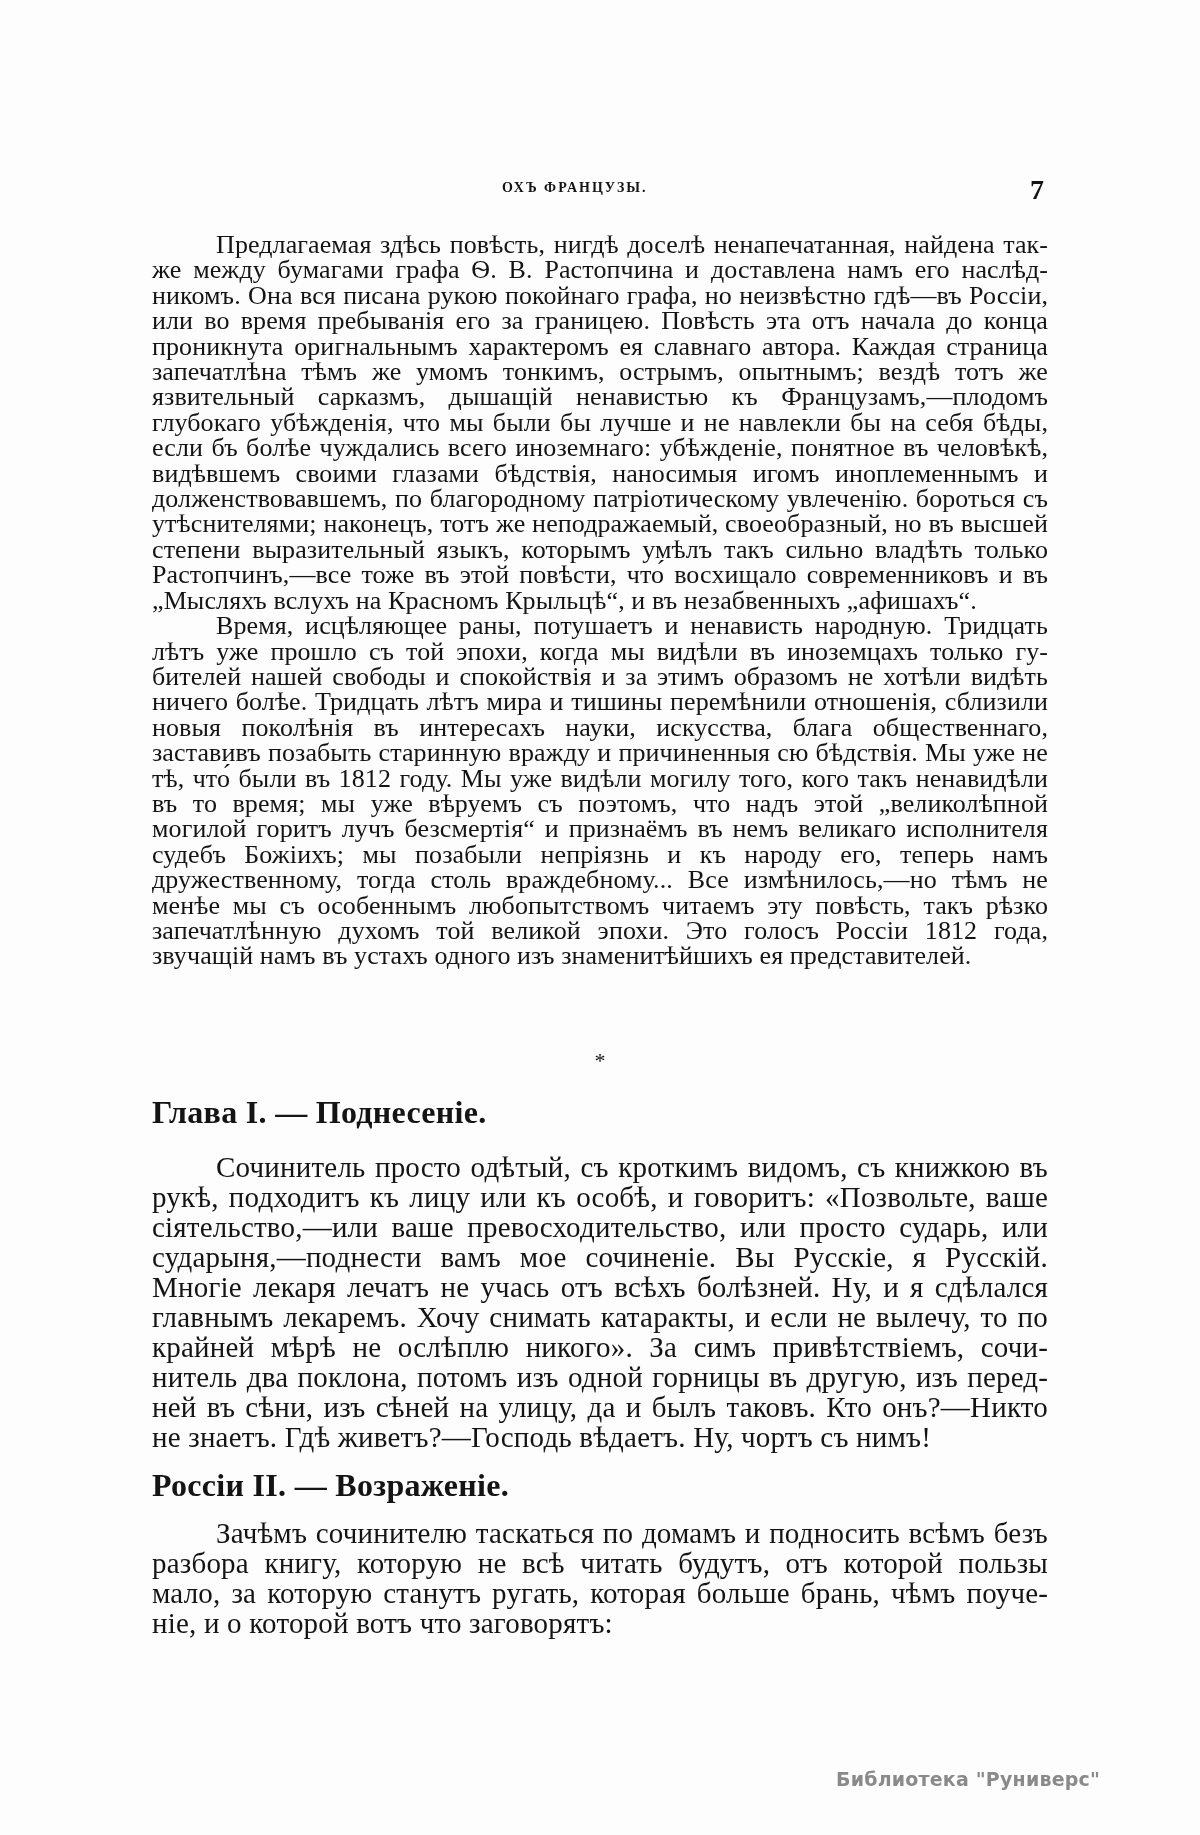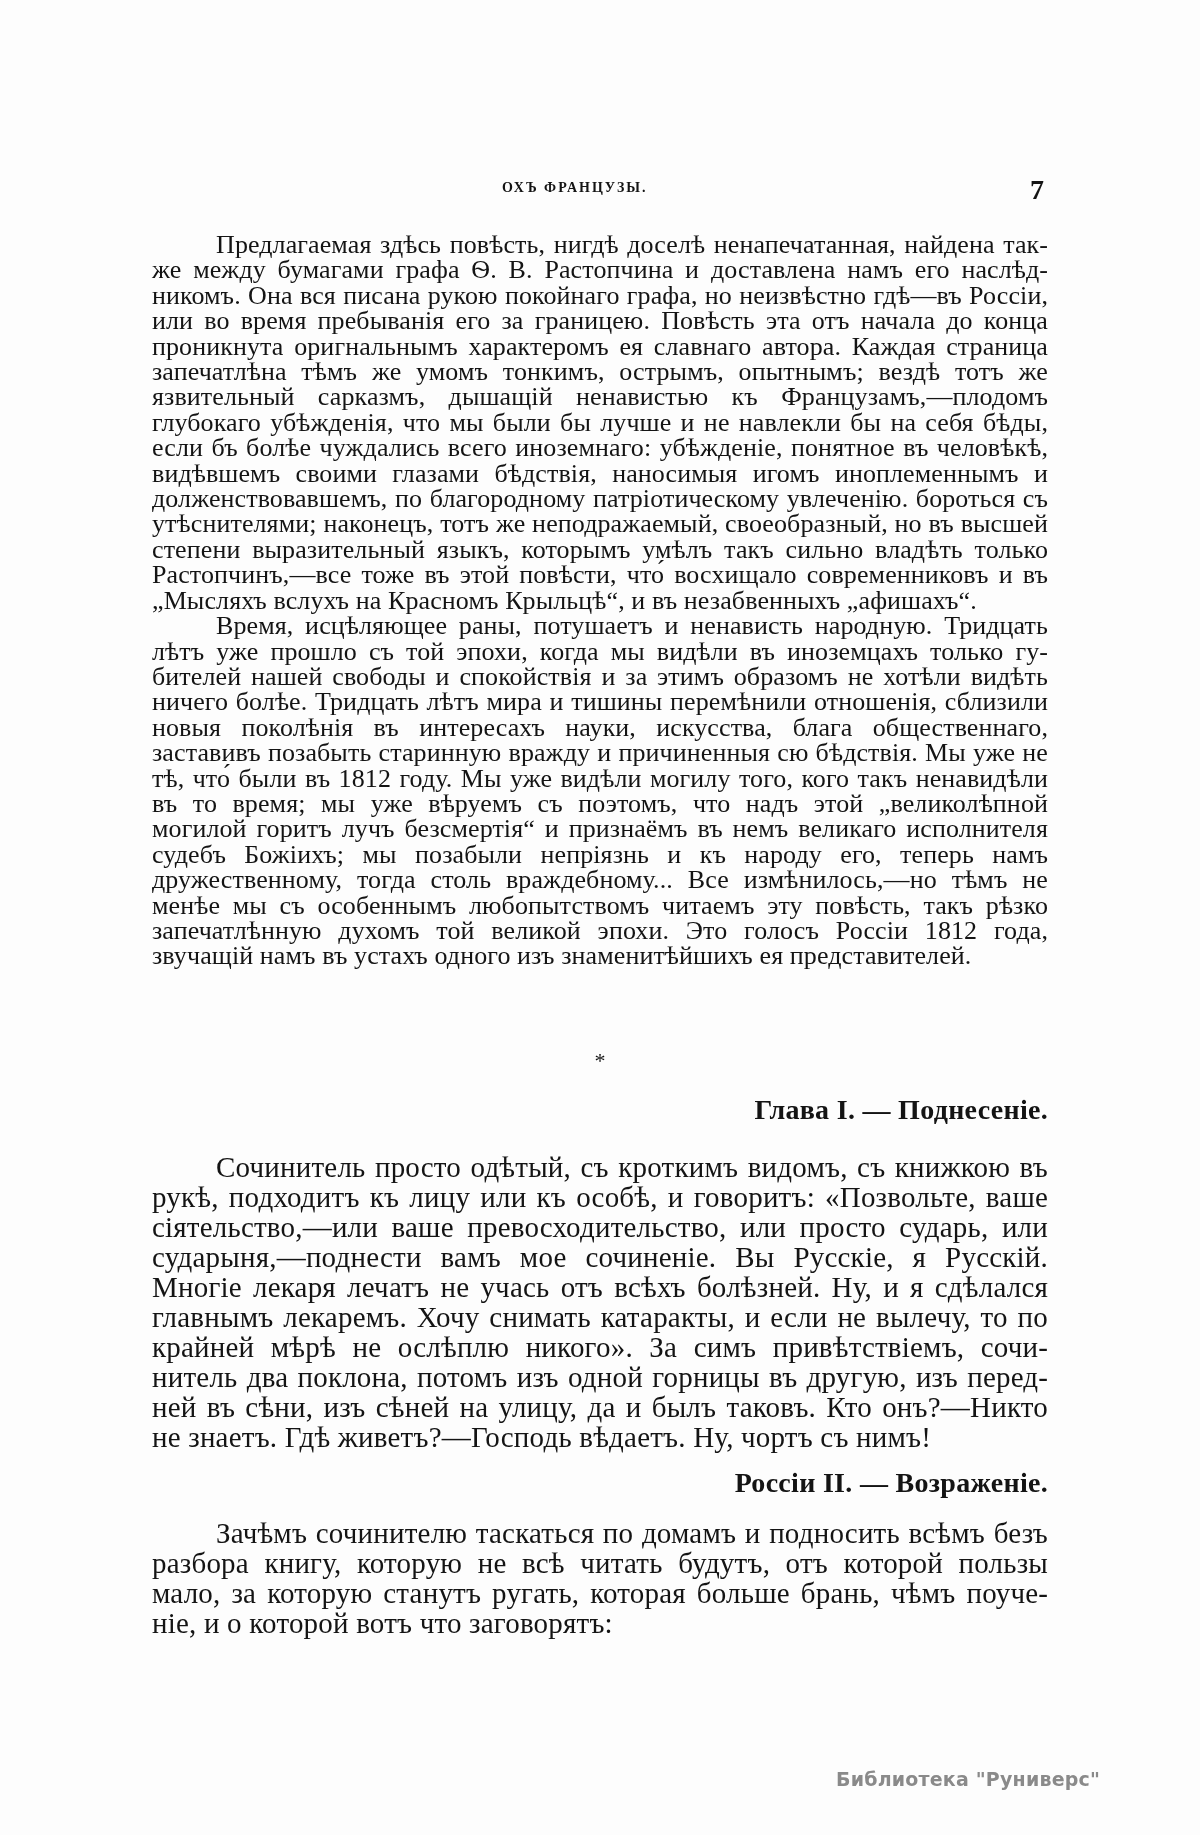--- a/index.html
+++ b/index.html
@@ -65,24 +65,24 @@
       left: 0;
       width: 896px;
       text-align: center;
       font-size: 22px;
       font-family: "Liberation Serif", serif;
     }
     .chapter-title {
       position: absolute;
       left: 0;
       width: 896px;
-      text-align: right;
+      text-align: left;
       font-family: "Liberation Serif", serif;
       font-weight: bold;
-      font-size: 28px;
+      font-size: 32px;
       letter-spacing: 0.3px;
     }
     .ch1-title { top: 1094px; }
     .ch2-title { top: 1467px; }
     .chapter-body {
       position: absolute;
       left: 0;
       width: 896px;
     }
     .ch1-body { top: 1152px; }

